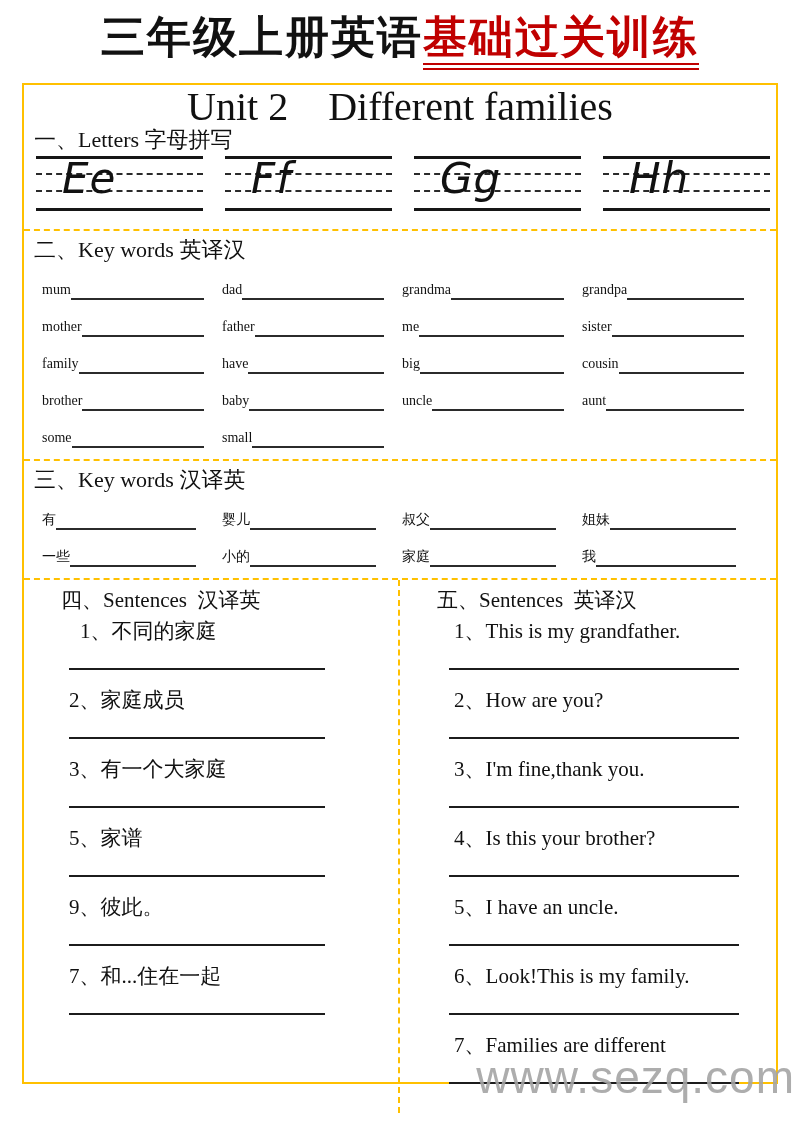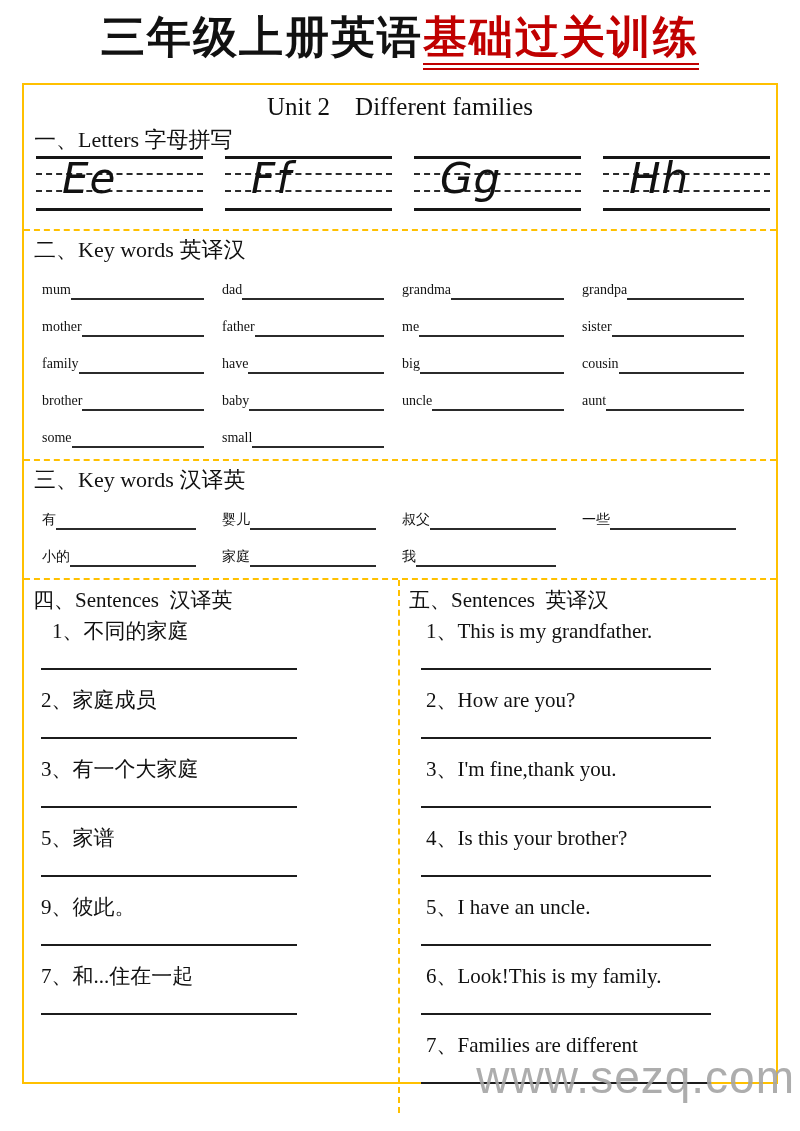--- a/index.html
+++ b/index.html
@@ -37,21 +37,21 @@
     position: relative;
     z-index: 2;
     margin: 6px 22px 0 22px;
     height: 1001px;
     border: 2px solid #ffc000;
     background: transparent;
   }
   .unit-title {
     margin-top: 4px;
     text-align: center;
-    font-size: 25px;
+    font-size: 40px;
     line-height: 36px;
     white-space: pre;
   }
   .sec-heading {
     font-size: 22px;
     line-height: 26px;
     margin: 2px 0 0 10px;
     white-space: pre;
   }
   .dashed-sep { border-top: 2px dashed #ffc000; }
@@ -89,21 +89,21 @@
   .kw-blank {
     flex: 1;
     border-bottom: 2px solid #2b2b2b;
     margin: 0 18px 5px 0;
     height: 1px;
   }
   .kw-grid.cn .kw-blank { margin-right: 26px; }
 
   
   .sentences { display: flex; border-top: 2px dashed #ffc000; height: 535px; }
-  .s-col { width: 50%; padding-top: 6px; }
+  .s-col { width: 50%; padding-top: 6px; margin-left: 28px; }
   .col-left { border-right: 2px dashed #ffc000; }
   .s-heading { font-size: 21px; line-height: 28px; padding-left: 9px; white-space: pre; }
   .s-item { position: relative; height: 69px; }
   .s-prompt { font-size: 21px; line-height: 30px; padding-top: 2px; white-space: pre; }
   .col-left  .s-prompt { padding-left: 17px; }
   .col-right .s-prompt { padding-left: 26px; }
   .col-left  .s-item:nth-of-type(2) .s-prompt { padding-left: 28px; }
   .s-blank { position: absolute; top: 54px; border-top: 2px solid #1c1c1c; }
   .col-left  .s-blank { left: 17px; width: 256px; }
   .col-right .s-blank { left: 21px; width: 290px; }
@@ -260,20 +260,24 @@
           </div>
         <div class="kw-cell">
             <span class="kw-word">婴儿</span>
             <span class="kw-blank"></span>
           </div>
         <div class="kw-cell">
             <span class="kw-word">叔父</span>
             <span class="kw-blank"></span>
           </div>
         <div class="kw-cell">
+            <span class="kw-word">姐妹</span>
+            <span class="kw-blank"></span>
+          </div>
+        <div class="kw-cell">
             <span class="kw-word">一些</span>
             <span class="kw-blank"></span>
           </div>
         <div class="kw-cell">
             <span class="kw-word">小的</span>
             <span class="kw-blank"></span>
           </div>
         <div class="kw-cell">
             <span class="kw-word">家庭</span>
             <span class="kw-blank"></span>

